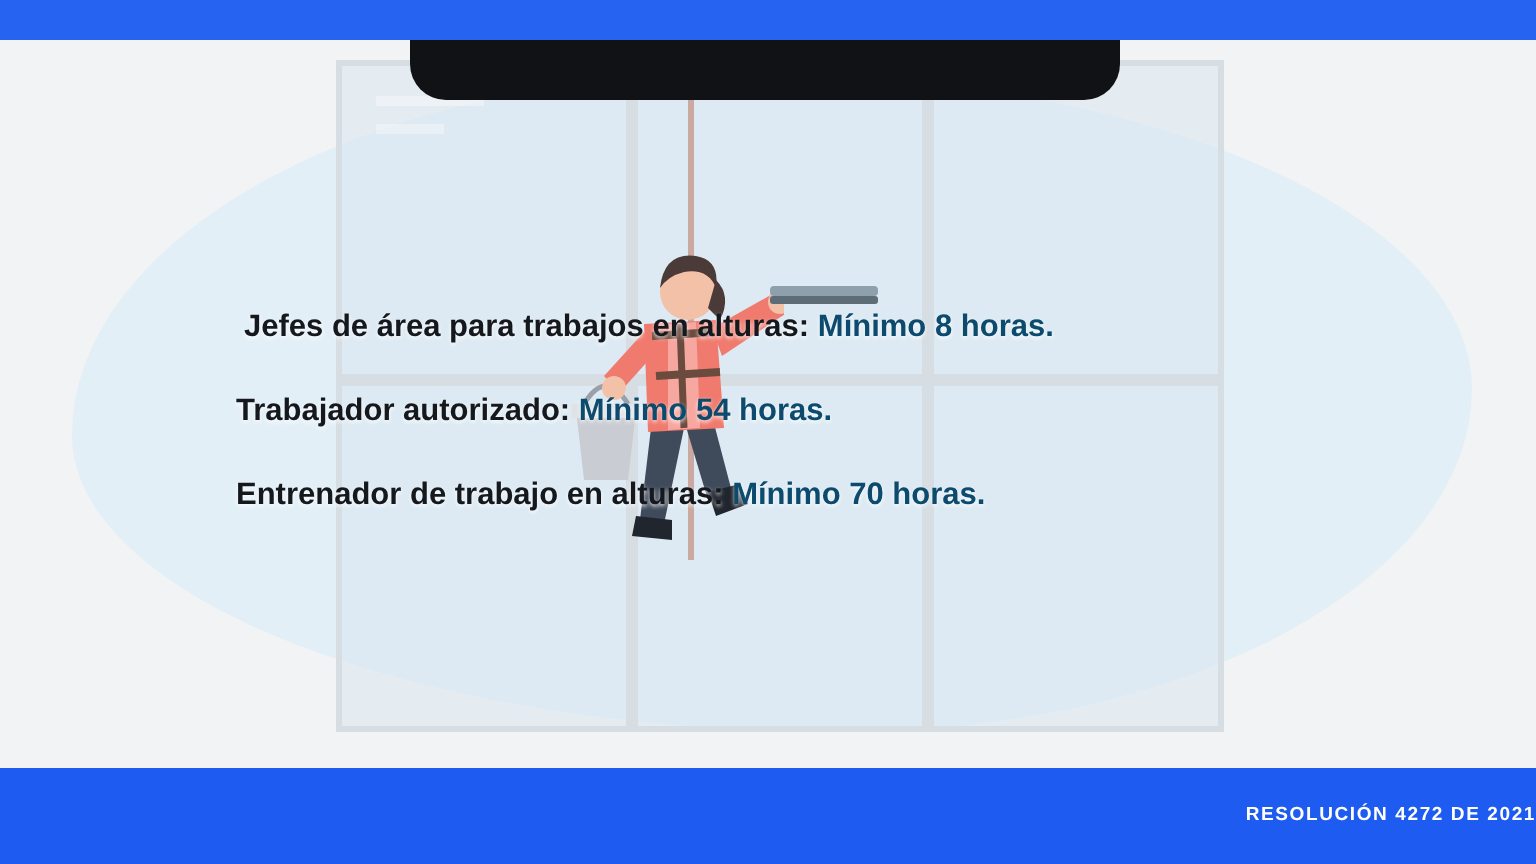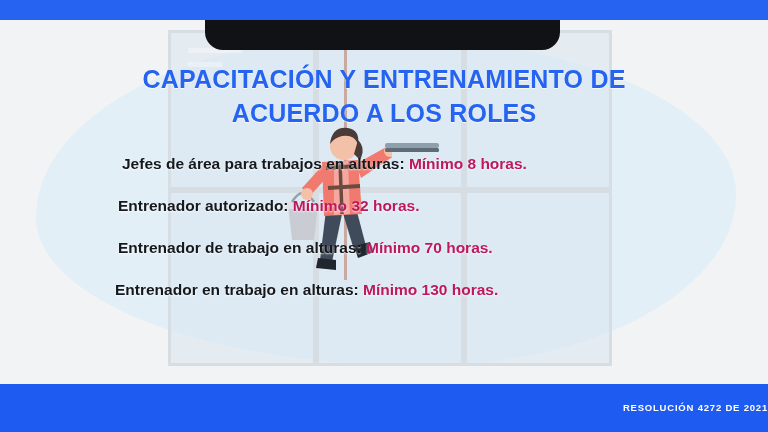--- a/index.html
+++ b/index.html
@@ -129,21 +129,21 @@
   }
   .line {
     font-size: 15.5px;
     color: #15181d;
     font-weight: bold;
     margin-bottom: 24px;
     text-shadow: 0 1px 2px rgba(255,255,255,0.85);
     white-space: nowrap;
   }
   .line .hours {
-    color: #be185d;
+    color: #0c4a6e;
     font-weight: bold;
   }
   .l1 { margin-left: 62px; }
   .l2 { margin-left: 58px; }
   .l3 { margin-left: 58px; }
   .l4 { margin-left: 55px; }
 </style>
 </head>
 <body>
 
@@ -200,41 +200,33 @@
   <div style="position:absolute; left:385px; top:140px; width:58px; height:14px;">
     <svg width="58" height="14" viewBox="0 0 58 14" xmlns="http://www.w3.org/2000/svg">
       <rect x="0" y="3" width="54" height="5" rx="2" fill="#8fa0ad"></rect>
       <rect x="0" y="8" width="54" height="4" rx="1.5" fill="#5e6c78"></rect>
     </svg>
   </div>
 
   <div class="black-blob"></div>
   <div class="top-bar"></div>
 
-  <div class="title">
-    <div>CAPACITACIÓN Y ENTRENAMIENTO DE</div>
-    <div>ACUERDO A LOS ROLES</div>
-  </div>
 
   <div class="lines">
     <div class="line l1">
       <span>Jefes  de área para trabajos en alturas:</span>
       <span class="hours">Mínimo 8 horas.</span>
     </div>
     <div class="line l2">
-      <span>Entrenador autorizado:</span>
-      <span class="hours">Mínimo 32 horas.</span>
+      <span>Trabajador autorizado:</span>
+      <span class="hours">Mínimo 54 horas.</span>
     </div>
     <div class="line l3">
       <span>Entrenador de trabajo en alturas:</span>
       <span class="hours">Mínimo 70 horas.</span>
     </div>
-    <div class="line l4">
-      <span>Entrenador en trabajo  en alturas:</span>
-      <span class="hours">Mínimo 130 horas.</span>
-    </div>
   </div>
 
   <div class="bottom-bar">
     <div class="bottom-bar-text">RESOLUCIÓN 4272 DE 2021</div>
   </div>
 
 </div>
 
 </body></html>

